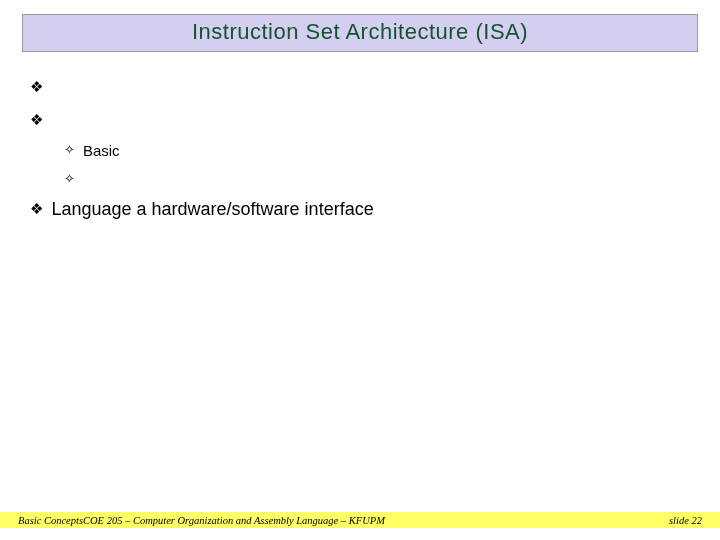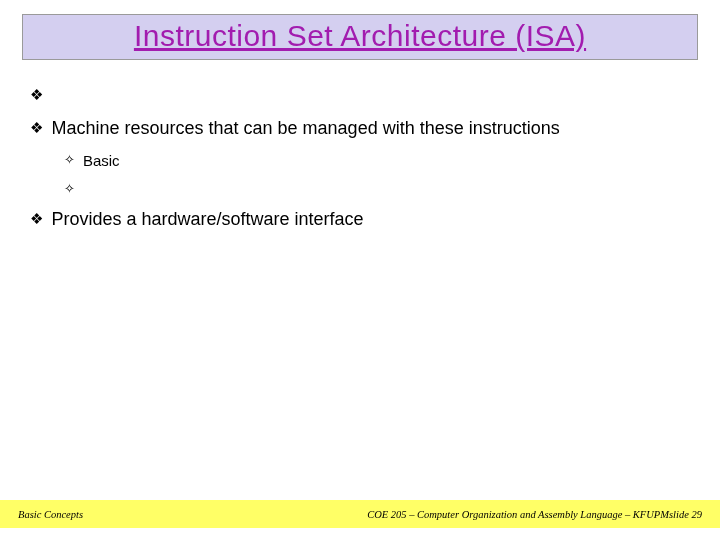--- a/index.html
+++ b/index.html
@@ -13,23 +13,22 @@
   }
   .title-bar {
     margin: 14px 22px 0 22px;
     background: #d4cff0;
     border: 1px solid #9a9a9a;
     text-align: center;
     padding: 4px 6px 6px 6px;
   }
   .title-text {
     font-family: "Comic Sans MS", cursive, sans-serif;
-    font-size: 30px;
-    color: #a21caf;
-    text-decoration: underline;
+    font-size: 22px;
+    color: #14532d;
     letter-spacing: 0.5px;
   }
   .content {
     padding: 14px 30px 0 30px;
     color: #000;
   }
   .bullet-l1 {
     display: flex;
     align-items: flex-start;
     margin-top: 12px;
@@ -53,59 +52,58 @@
   .bullet-l2 .glyph {
     font-size: 13px;
     margin-right: 8px;
     flex-shrink: 0;
   }
   .footer {
     position: absolute;
     left: 0;
     right: 0;
     bottom: 12px;
-    height: 28px;
+    height: 16px;
     background: #ffff66;
     display: flex;
     align-items: center;
     font-family: "Times New Roman", serif;
     font-style: italic;
     font-size: 10.5px;
     color: #000;
     padding: 0 18px;
   }
   .footer-left { flex: 0 0 auto; }
-  .footer-center { flex: 1 1 auto; text-align: right; }
+  .footer-center { flex: 1 1 auto; text-align: left; }
   .footer-right { flex: 0 0 auto; }
 </style>
 </head>
 <body>
 
 <div class="title-bar">
   <span class="title-text">Instruction Set Architecture (ISA)</span>
 </div>
 
 <div class="content">
   <div class="bullet-l1">
     <span class="glyph">❖</span>
   </div>
   <div class="bullet-l1">
     <span class="glyph">❖</span>
-    <span>Machine resources that can be managed with these instructions</span>
   </div>
   <div class="bullet-l2">
     <span class="glyph">✧</span>
     <span>Basic</span>
   </div>
   <div class="bullet-l2">
     <span class="glyph">✧</span>
   </div>
   <div class="bullet-l1">
     <span class="glyph">❖</span>
-    <span>Provides a hardware/software interface</span>
+    <span>Language a hardware/software interface</span>
   </div>
 </div>
 
 <div class="footer">
   <span class="footer-left">Basic Concepts</span>
   <span class="footer-center">COE 205 – Computer Organization and Assembly Language – KFUPM</span>
-  <span class="footer-right">slide 29</span>
+  <span class="footer-right">slide 22</span>
 </div>
 
 </body></html>

